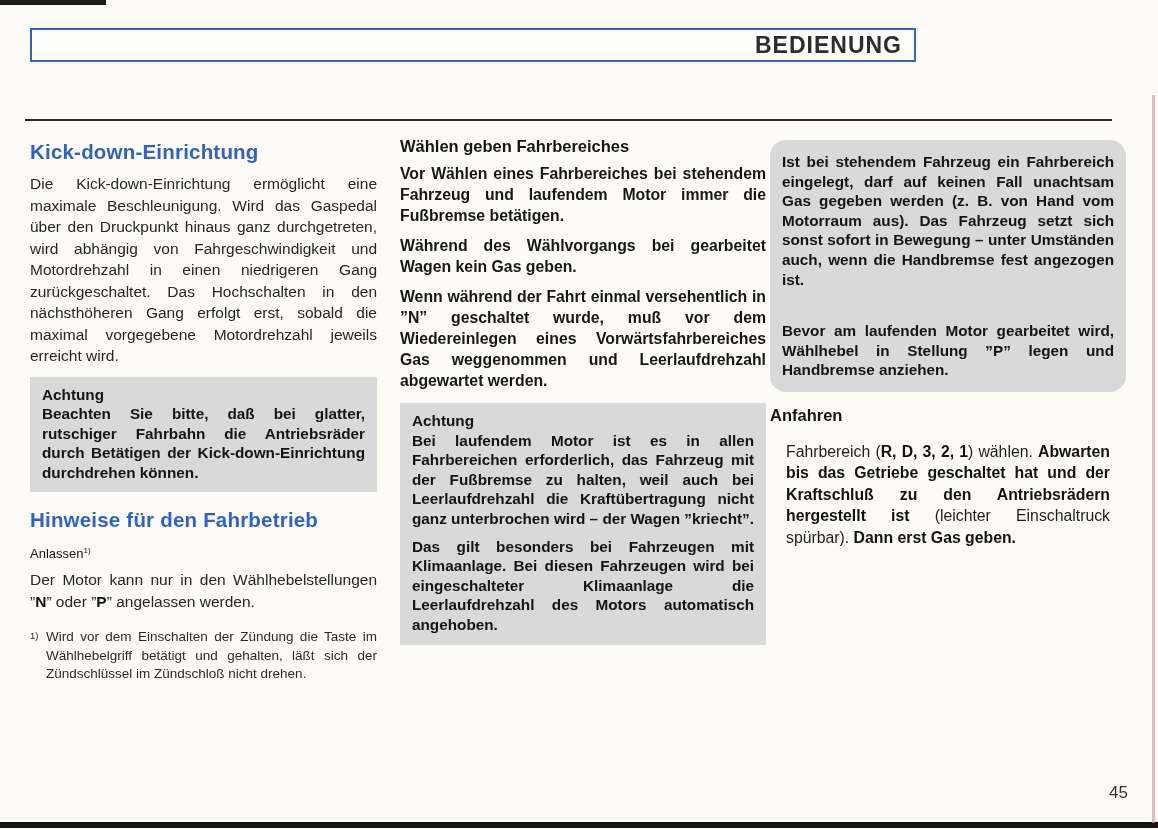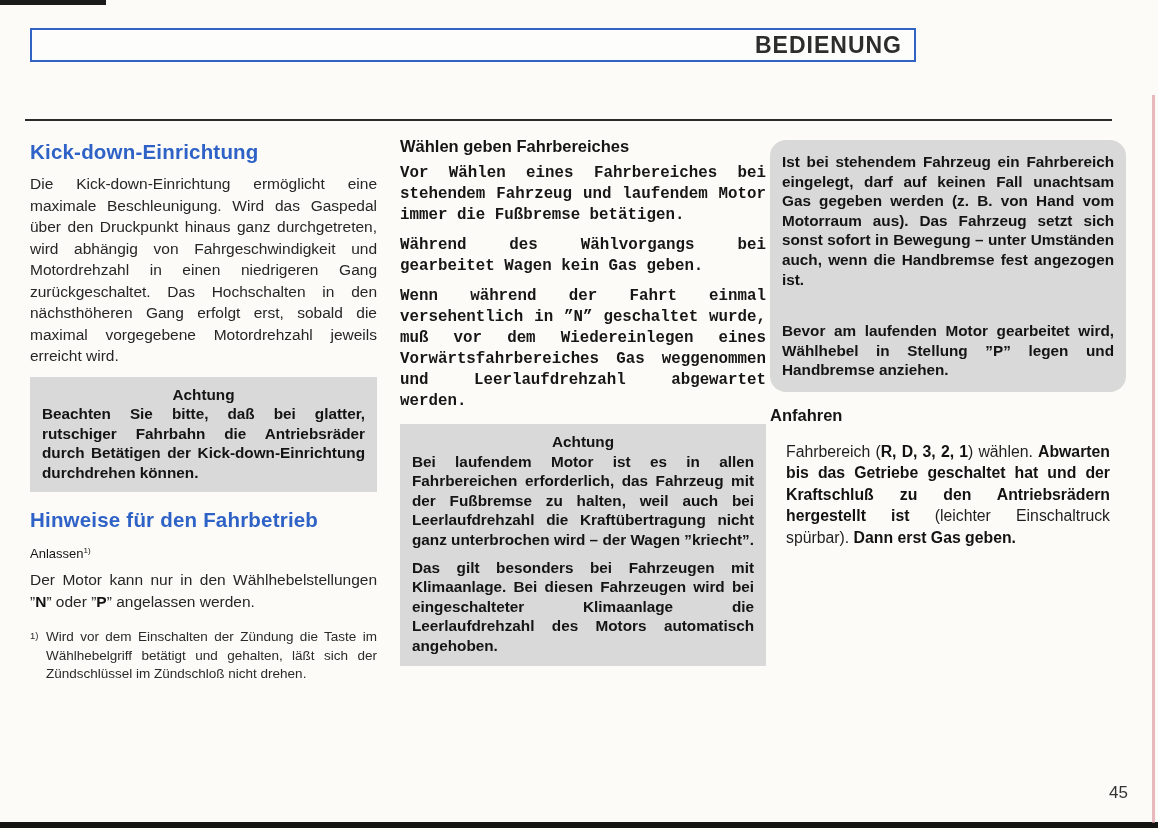--- a/index.html
+++ b/index.html
@@ -40,34 +40,34 @@
     margin:0 0 9px 0; letter-spacing:.2px;
   }
   h3.bold-heading { font-size:16.5px; font-weight:bold; color:#151515; margin:0 0 6px 0; }
 
   p.body-para {
     font-size:15.5px; line-height:21.5px; text-align:justify;
     margin:0 0 10px 0; color:#262626;
   }
   p.bold-para {
     font-weight:bold; font-size:15.8px; line-height:21px; text-align:justify;
-    margin:0 0 9px 0; color:#161616;font-family:Liberation Mono, monospace;
+    margin:0 0 9px 0; color:#161616;
   }
 
   .warnbox {
     background:#d9d9d9;
     padding:8px 12px 10px 12px;
     margin:8px 0 14px 0;
   }
   .warnbox p {
     font-weight:bold; font-size:15.3px; line-height:19.6px;
     text-align:justify; margin:0; color:#141414;
   }
   .warnbox p + p { margin-top:32px; }
-  .warnbox .warn-title { text-align:center; }
+  .warnbox .warn-title { text-align:left; }
 
   sup { font-size:0.62em; line-height:0; }
 
   .footnote {
     margin-top:16px; font-size:13.5px; line-height:18.5px;
     color:#2a2a2a; display:flex;
   }
   .footnote .fn-marker { font-size:9.5px; position:relative; top:-1px; flex:0 0 16px; }
   .footnote .fn-text { flex:1; text-align:justify; }
 

